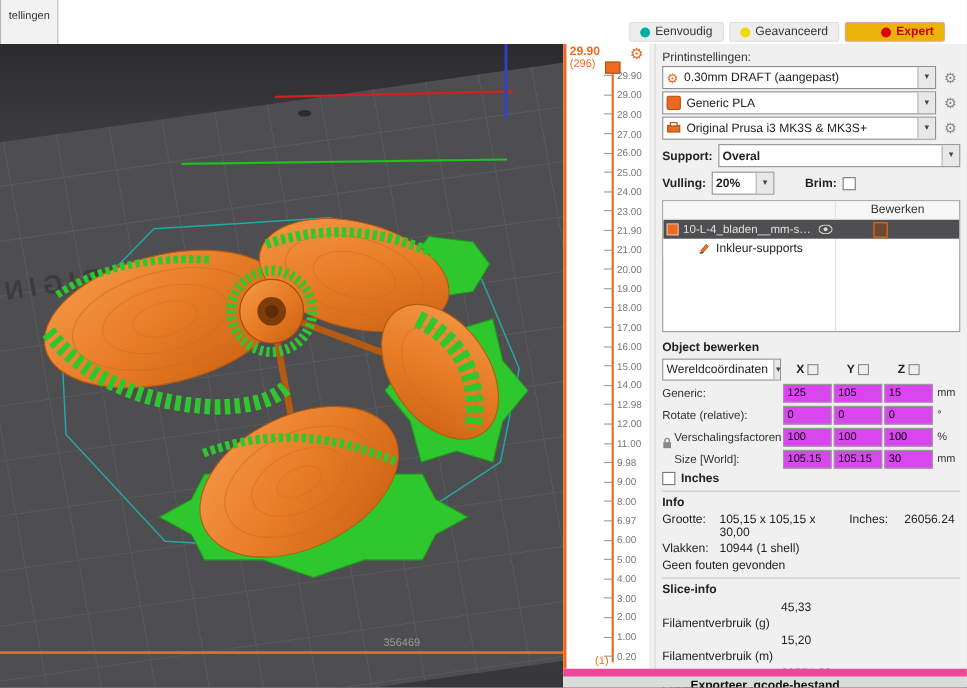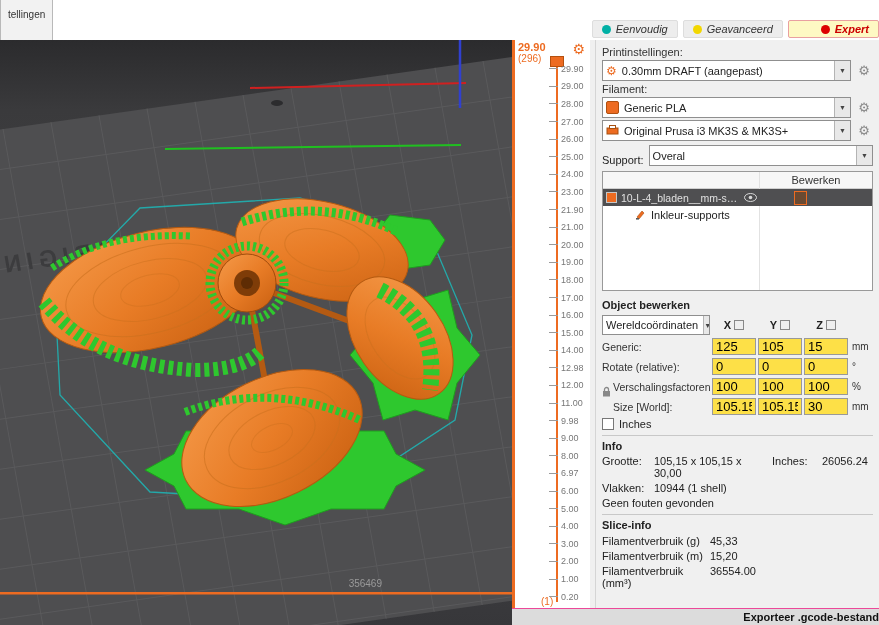--- a/index.html
+++ b/index.html
@@ -6,24 +6,24 @@
   body{
     width:879px;height:625px;overflow:hidden;position:relative;
     font-family:"Liberation Sans",sans-serif;font-size:11px;color:#222;
     background:#f0f0f0;
   }
   
   .topbar{position:absolute;left:0;top:0;width:879px;height:40px;background:#ffffff;}
   .corner-accent{position:absolute;left:0;top:0;width:16px;height:10px;background:#2ab5ad;}
   .tab{position:absolute;left:0;bottom:0;height:15px;padding:16px 7px;background:#f2f2f2;
        border:1px solid #b9b9b9;border-bottom:none;font-size:10px;color:#333;}
-  .modes{position:absolute;right:0;top:20px;display:flex;gap:5px;align-items:center;font-style:italic;}
+  .modes{position:absolute;right:20px;top:20px;display:flex;gap:5px;align-items:center;}
   .mode{display:flex;align-items:center;gap:5px;padding:2px 9px;font-size:11px;color:#333;
         background:#ededed;border:1px solid #ddd;border-radius:2px;}
-  .mode.active{background:#fef9c3;border-color:#e9a0a0;color:#cc0000;font-weight:bold;padding-left:32px;}
+  .mode.active{background:#eab308;border-color:#e9a0a0;color:#cc0000;font-weight:bold;padding-left:32px;}
   .dot{width:9px;height:9px;border-radius:50%;flex:none;}
   .dot-simple{background:#00b0a5;}
   .dot-adv{background:#f2d700;}
   .dot-expert{background:#dd0000;}
   
   .viewport{position:absolute;left:0;top:40px;width:512px;height:585px;background:#3a3a3c;}
   
   .slider-panel{position:absolute;left:512px;top:40px;width:78px;height:568px;background:#ffffff;
                 border-left:3px solid #ED6B21;box-sizing:border-box;}
   .slider-current{position:absolute;left:3px;top:2px;color:#ED6B21;line-height:11px;}
@@ -45,21 +45,21 @@
   .combo-row{display:flex;gap:4px;align-items:center;margin-bottom:2px;}
   .combo{flex:1;display:flex;align-items:center;height:19px;background:#fff;border:1px solid #8f8f8f;
          padding-left:3px;gap:5px;overflow:hidden;white-space:nowrap;cursor:default;}
   .combo .arrow{margin-left:auto;width:15px;align-self:stretch;display:flex;align-items:center;
                 justify-content:center;font-size:7px;color:#444;background:#e8e8e8;border-left:1px solid #b4b4b4;}
   .combo-sm{flex:none;width:52px;}
   .gear-btn{width:18px;height:18px;display:flex;align-items:center;justify-content:center;
             color:#8a8a8a;font-size:13px;flex:none;cursor:pointer;}
   .ico-gear-orange{color:#ED6B21;font-size:12px;line-height:12px;}
   .ico-filament{width:11px;height:11px;background:#ED6B21;border:1px solid #b05010;border-radius:2px;flex:none;}
-  .inline-row{display:flex;align-items:flex-end;gap:5px;margin:4px 0;}
+  .inline-row{display:flex;align-items:center;gap:5px;margin:4px 0;font-weight:bold;}
   .checkbox{width:12px;height:12px;border:1px solid #777;background:#fff;box-sizing:border-box;flex:none;}
   .spacer18{width:18px;}
   
   .obj-table{border:1px solid #999;background:#fff;margin-top:5px;height:118px;position:relative;overflow:hidden;}
   .obj-table::after{content:"";position:absolute;top:0;bottom:0;right:112px;width:1px;background:#e2e2e2;}
   .tbl-header{display:flex;height:16px;align-items:center;background:#f7f7f7;border-bottom:1px solid #d0d0d0;}
   .th-name{flex:1;padding-left:4px;color:#333;margin-top:40px;}
   .th-edit{width:112px;text-align:center;color:#333;}
   .tbl-row1{display:flex;height:17px;align-items:center;background:#4f4f51;color:#e0e0e0;position:relative;z-index:1;}
   .row1-name{flex:1;display:flex;align-items:center;gap:4px;padding-left:3px;overflow:hidden;}
@@ -71,33 +71,33 @@
   
   .manip-title{font-weight:bold;margin:8px 0 4px;}
   .m-grid{display:grid;grid-template-columns:108px 44px 44px 44px 24px;column-gap:2px;align-items:center;}
   .axis-head{display:flex;align-items:center;justify-content:center;gap:3px;font-weight:bold;}
   .axis-ico{width:8px;height:8px;border:1px solid #888;background:#eee;}
   .m-rows{position:relative;margin-top:3px;}
   .m-row{display:grid;grid-template-columns:108px 44px 44px 44px 24px;column-gap:2px;align-items:center;margin-bottom:3px;}
   .m-row .m-label{font-size:10.5px;color:#333;white-space:nowrap;overflow:hidden;}
   .m-row:nth-child(3) .m-label,.m-row:nth-child(4) .m-label{padding-left:11px;}
   .lock{position:absolute;left:0;top:48px;z-index:2;}
-  input.num{width:100%;height:17px;border:1px solid #999;font-size:13px;padding:0 3px;
-            box-sizing:border-box;font-family:"Liberation Sans",sans-serif;background:#fde047;}
+  input.num{width:100%;height:17px;border:1px solid #999;font-size:10px;padding:0 3px;
+            box-sizing:border-box;font-family:"Liberation Sans",sans-serif;background:#d946ef;}
   .m-unit{font-size:10px;color:#333;padding-left:2px;}
   .hr{border-top:1px solid #c8c8c8;margin:5px 0 4px;}
   
   .b{font-weight:bold;}
   .info-row{display:flex;margin-bottom:3px;}
   .iw52{width:52px;}.iw118{width:118px;}.iw50{width:50px;}
   .slice-row{display:flex;margin-bottom:3px;}
-  .sl-label{width:108px;flex:none;}
+  .sl-label{width:108px;flex:none;margin-top:15px;}
   
   .export-bar{position:absolute;left:512px;top:608px;width:367px;height:17px;background:#dcdcdc;
-              border-top:1px solid #ec4899;text-align:right;font-weight:bold;font-size:11px;
+              border-top:7px solid #ec4899;text-align:center;font-weight:bold;font-size:11px;
               line-height:16px;color:#111;cursor:pointer;box-sizing:border-box;}
 </style>
 </head>
 <body>
 
 <div class="topbar">
   <div class="corner-accent"></div>
   <div class="tab">tellingen</div>
   <div class="modes">
     <div class="mode">
@@ -343,21 +343,20 @@
   <div class="sec-label">Printinstellingen:</div>
   <div class="combo-row">
     <div class="combo">
       <span class="ico-gear-orange">⚙</span>
       <span>0.30mm DRAFT (aangepast)</span>
       <span class="arrow">▼</span>
     </div>
     <span class="gear-btn">⚙</span>
   </div>
 
-  <div class="sec-label">Filament:</div>
   <div class="combo-row">
     <div class="combo">
       <span class="ico-filament"></span>
       <span>Generic PLA</span>
       <span class="arrow">▼</span>
     </div>
     <span class="gear-btn">⚙</span>
   </div>
 
   <div class="combo-row">
@@ -373,20 +372,30 @@
   </div>
 
   <div class="inline-row">
     <span>Support:</span>
     <div class="combo">
       <span>Overal</span>
       <span class="arrow">▼</span>
     </div>
   </div>
 
+  <div class="inline-row">
+    <span>Vulling:</span>
+    <div class="combo combo-sm">
+      <span>20%</span>
+      <span class="arrow">▼</span>
+    </div>
+    <span class="spacer18"></span>
+    <span>Brim:</span>
+    <span class="checkbox"></span>
+  </div>
 
   <div class="obj-table">
     <div class="tbl-header">
       <span class="th-name">Naam</span>
       <span class="th-edit">Bewerken</span>
     </div>
     <div class="tbl-row1">
       <span class="row1-name">
         <span class="cube-ico"></span>
         <span class="fname">10-L-4_bladen__mm-schroef.stl</span>

